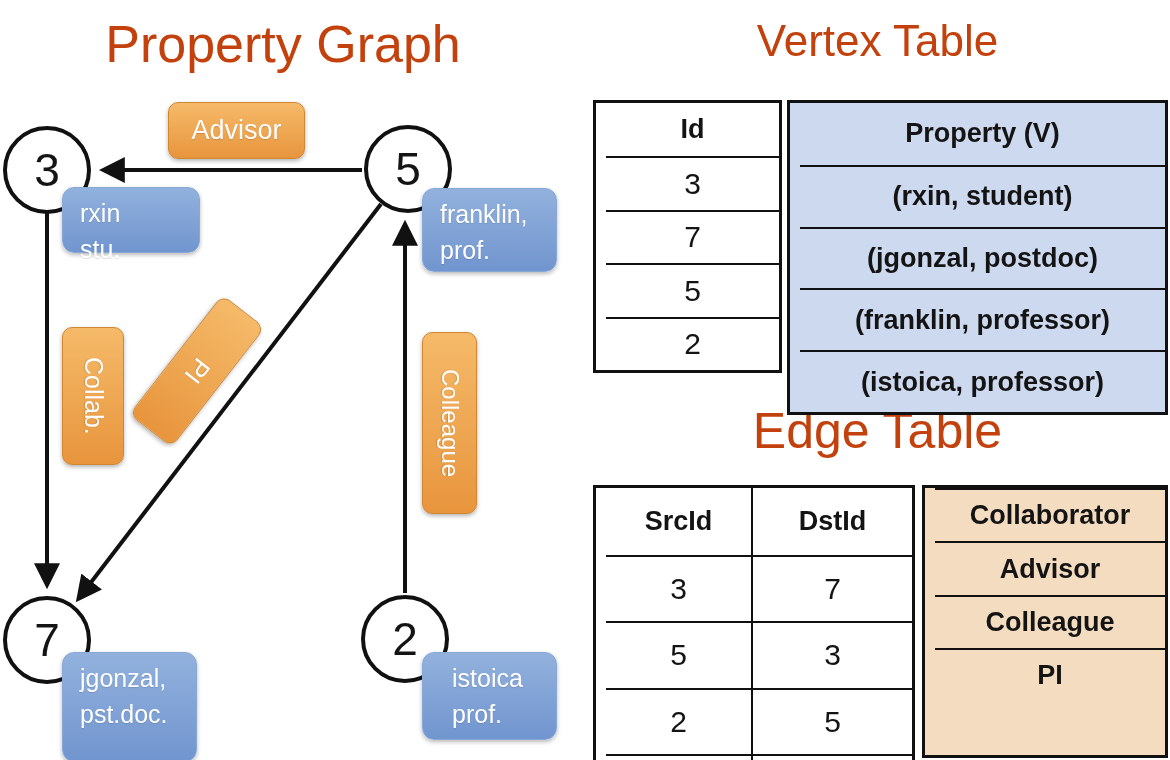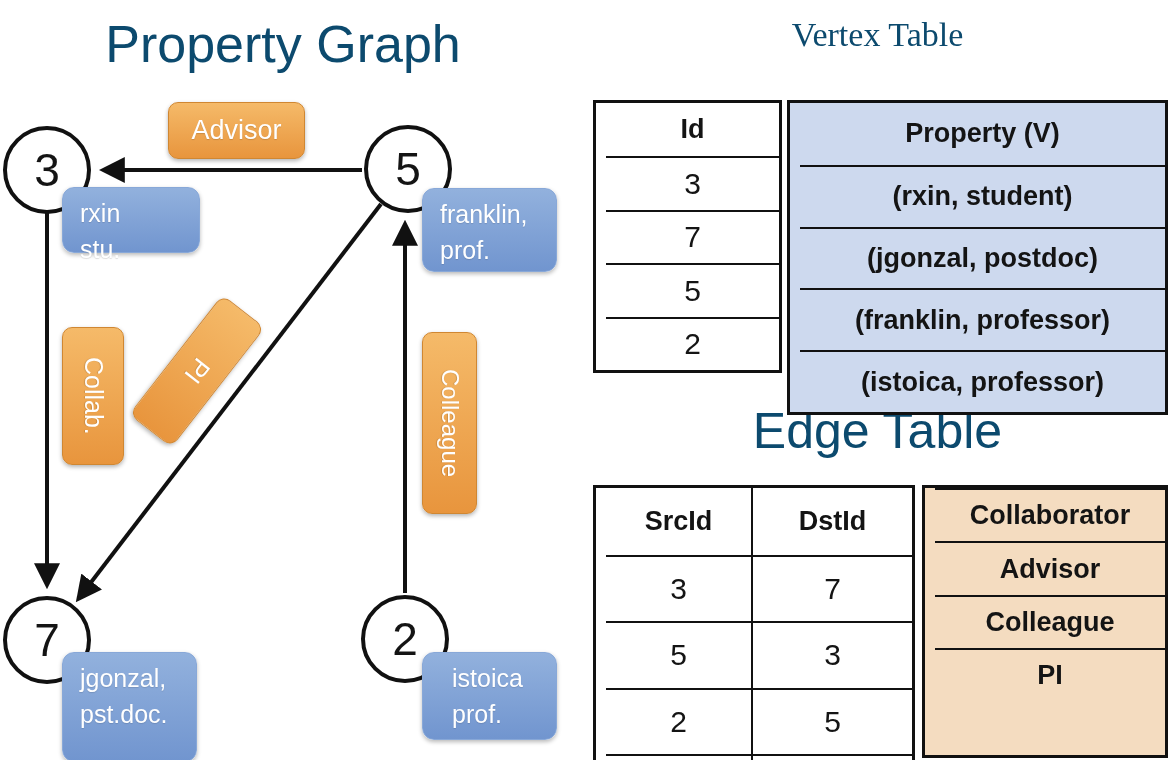--- a/index.html
+++ b/index.html
@@ -6,24 +6,24 @@
   body{
     width:1170px;height:760px;background:#ffffff;overflow:hidden;
     font-family:"Liberation Sans", sans-serif;color:#141414;
     -webkit-font-smoothing:antialiased;
   }
   #stage{position:relative;width:1170px;height:760px;}
 
   
   .big-title{
     position:absolute;text-align:center;font-size:52px;font-weight:300;
-    letter-spacing:0px;color:#0c4a6e;white-space:nowrap;
+    letter-spacing:0px;color:#c2410c;white-space:nowrap;
   }
   #graph-title{left:0;width:566px;top:14px;}
-  #vertex-title{left:585px;width:585px;top:16px;font-size:34px;font-family:Liberation Serif, serif;}
+  #vertex-title{left:585px;width:585px;top:16px;font-size:44px;}
   #edge-title{left:585px;width:585px;top:402px;font-size:50px;}
 
   
   .vcircle{
     position:absolute;width:80px;height:80px;border-radius:50%;
     border:4px solid #111;background:#fff;
     display:flex;align-items:center;justify-content:center;
     font-size:46px;font-weight:300;z-index:1;
   }
   #circle-3{left:3px;top:126px;}

